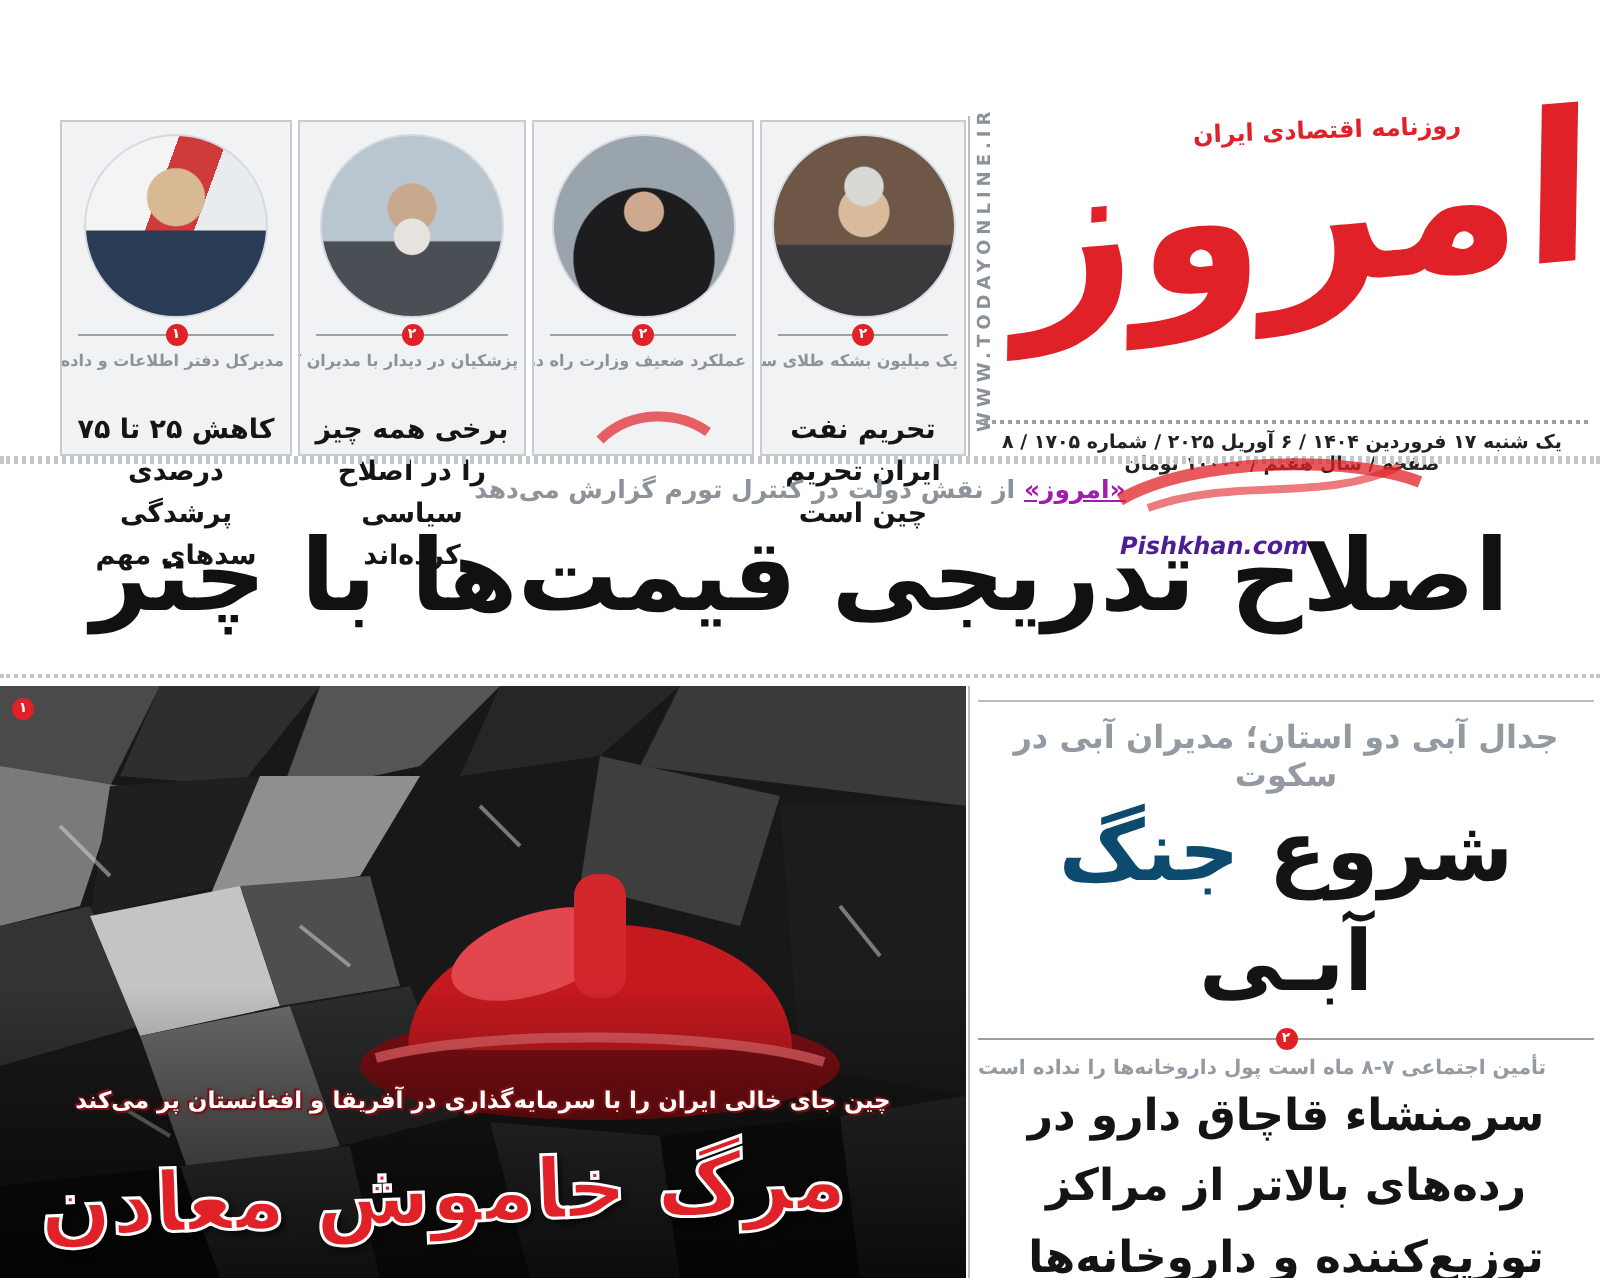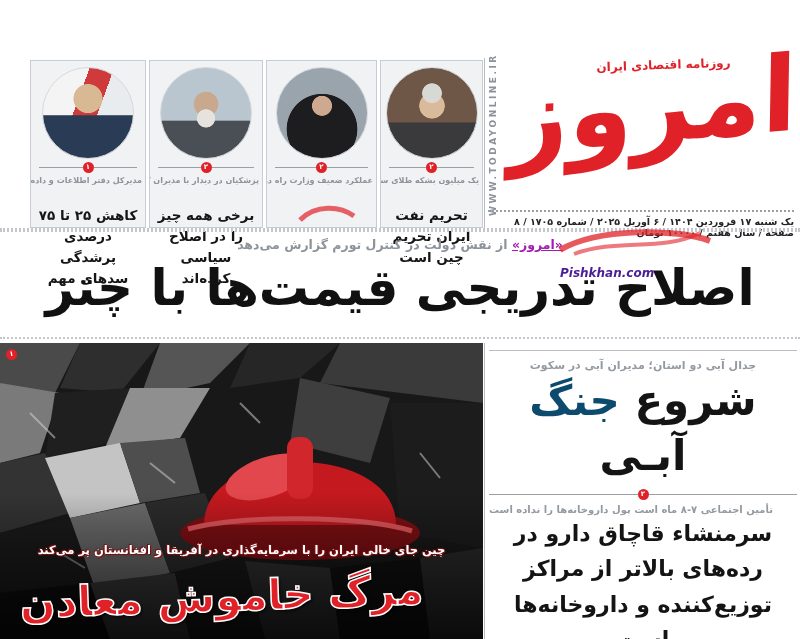--- a/index.html
+++ b/index.html
@@ -67,21 +67,21 @@
     font-size:104px; font-weight:bold; color:#e02128; line-height:1;
     padding-top:52px; transform:rotate(-5deg) skewX(-6deg);
   }
   .tagline {
     position:absolute; left:596px; top:58px; width:135px; text-align:center;
     font-size:12px; font-weight:bold; color:#e02128; transform:rotate(-2deg);
   }
   .dateline {
     position:absolute; left:488px; top:210px; width:306px; height:19px;
     border-top:2px dotted #9aa0a6; font-size:9.5px; font-weight:bold;
-    text-align:right; padding-top:4px; color:#222;
+    text-align:center; padding-top:4px; color:#222;
   }
   .rule-double {
     position:absolute; left:0; right:0; top:228px; height:4px;
     border-top:2px dotted #c3c7cb; border-bottom:2px dotted #c3c7cb;
   }
   
   .lead-kicker {
     position:absolute; left:0; right:0; top:237px; text-align:center;
     font-size:12.5px; font-weight:bold; color:#8d939b;
   }
@@ -111,21 +111,21 @@
     position:absolute; left:0; right:40px; bottom:18px; text-align:center;
     font-size:42px; font-weight:bold; color:#e02128; transform:rotate(-2deg);
     -webkit-text-stroke:1.5px #ffffff;
     text-shadow:2px 2px 3px rgba(0,0,0,.7);
   }
   .photo-badge { position:absolute; left:6px; top:6px; }
   
   .rcol { position:absolute; left:489px; top:343px; width:308px; }
   .rcol .thin { border-top:1px solid #b9bdc2; margin-top:7px; }
   .water-kicker {
-    margin-top:8px; text-align:center; font-size:11px; font-weight:bold; color:#949aa2;
+    margin-top:8px; text-align:center; font-size:16px; font-weight:bold; color:#949aa2;
   }
   .water-headline {
     margin-top:2px; text-align:center; font-size:42px; font-weight:bold;
     color:#141414; line-height:1.3;
   }
   .water-headline .red { color:#0c4a6e; }
   .div-badge { display:flex; align-items:center; margin-top:6px; }
   .div-badge .ln { flex:1; border-top:1px solid #9aa0a6; }
   .pharma-kicker {
     margin-top:4px; text-align:left; font-size:10px; font-weight:bold; color:#949aa2;

